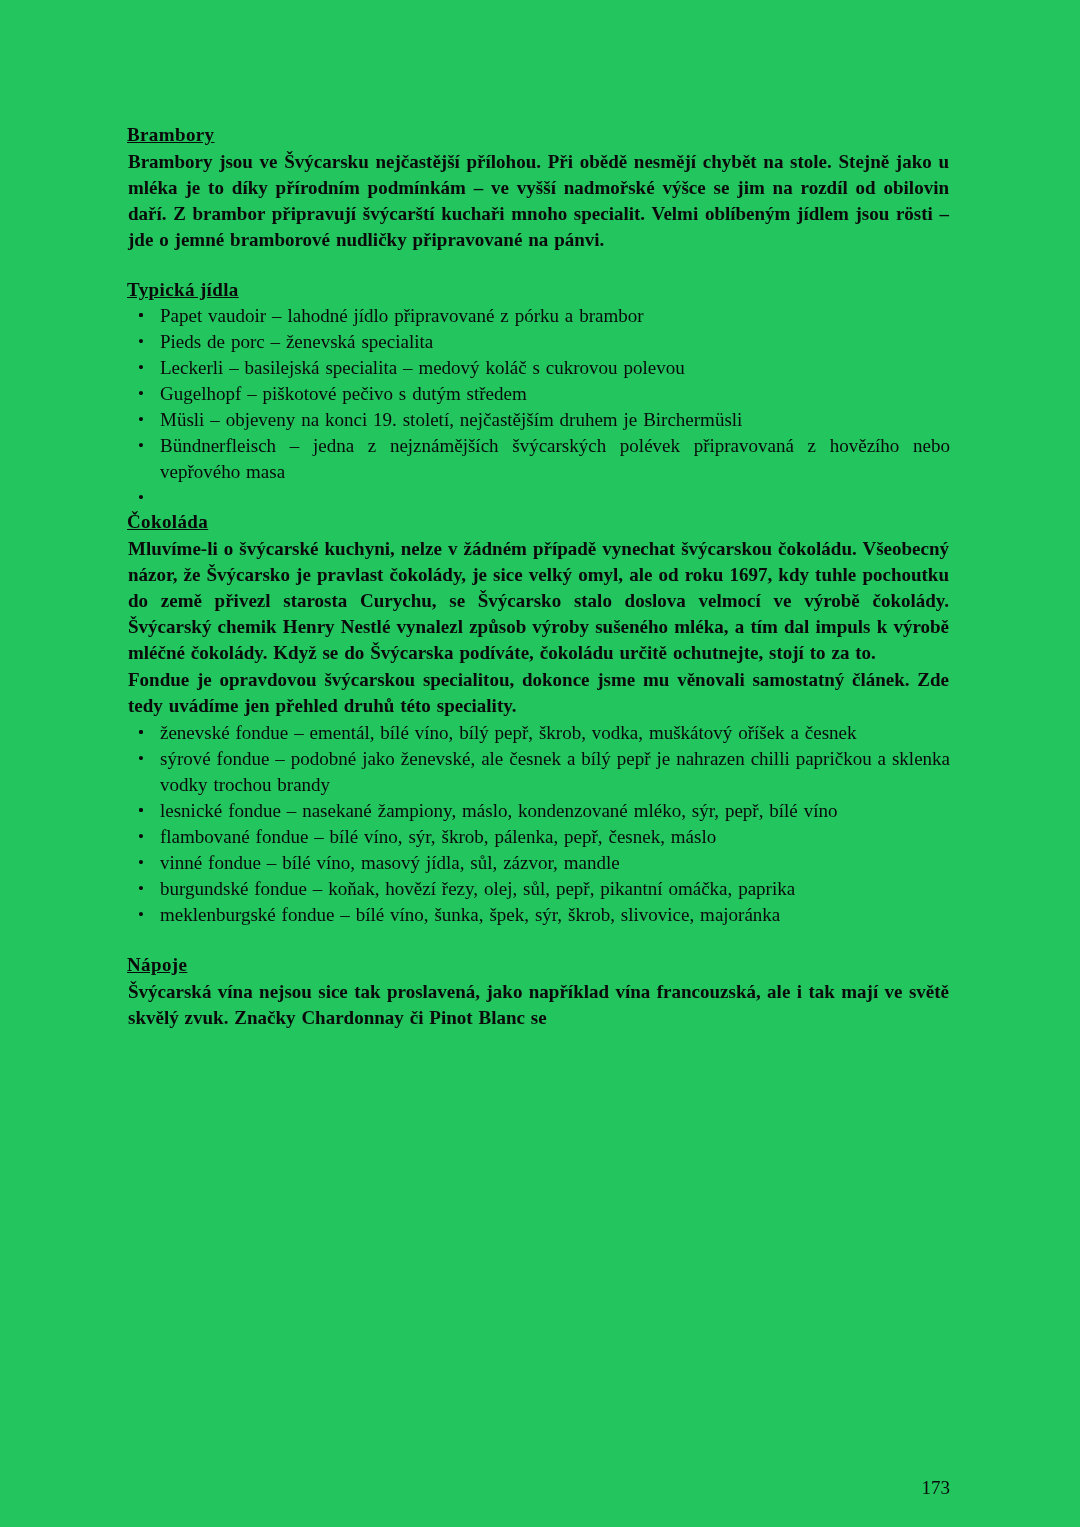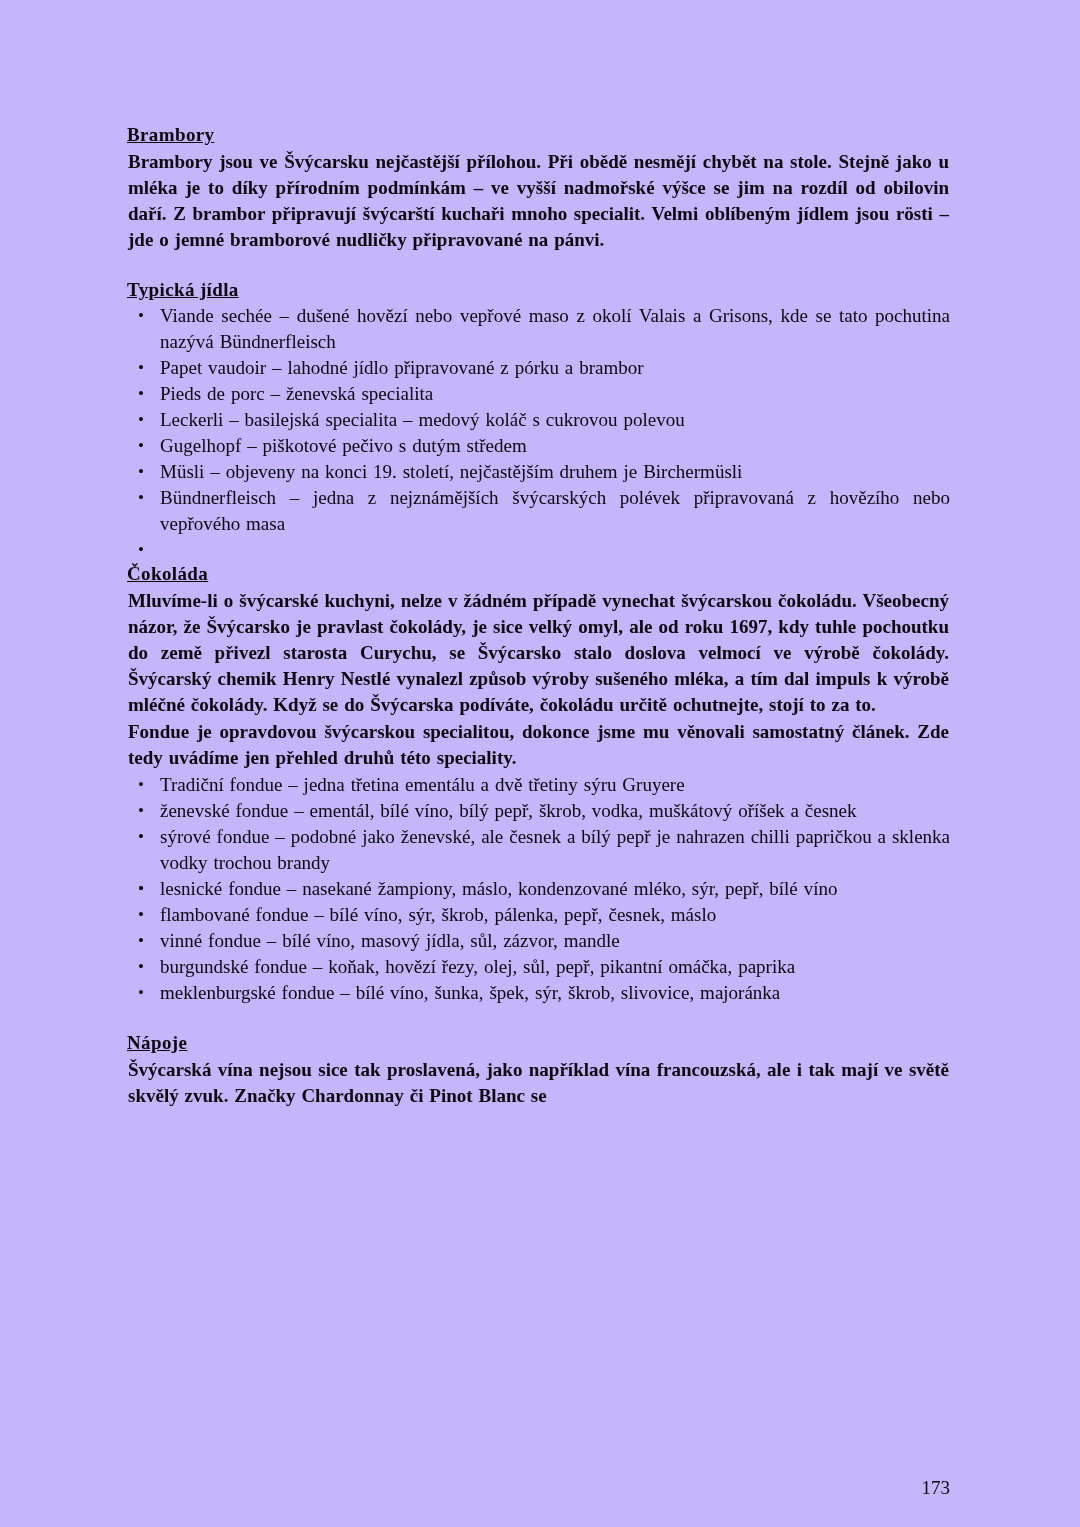--- a/index.html
+++ b/index.html
@@ -8,21 +8,21 @@
     height: 1527px;
     background: #ffffff;
     color: #0a0a0a;
     font-family: "Liberation Serif", "DejaVu Serif", serif;
     position: relative;
     overflow: hidden;
   }
   .page {
     position: absolute;
     inset: 0;
-    background: #c4b5fd;
+    background: #22c55e;
   }
   .content {
     position: absolute;
     top: 122px;
     left: 127px;
     width: 823px;
   }
   .section { margin: 0; }
   .heading {
     font-size: 19px;
@@ -75,40 +75,40 @@
   <div class="content">
 
     <div class="section">
       <h2 class="heading">Brambory</h2>
       <p class="para">Brambory jsou ve Švýcarsku nejčastější přílohou. Při obědě nesmějí chybět na stole. Stejně jako u mléka je to díky přírodním podmínkám – ve vyšší nadmořské výšce se jim na rozdíl od obilovin daří. Z brambor připravují švýcarští kuchaři mnoho specialit. Velmi oblíbeným jídlem jsou rösti – jde o jemné bramborové nudličky připravované na pánvi.</p>
     </div>
 
     <div class="section">
       <h2 class="heading">Typická jídla</h2>
       <ul class="bullets">
-        <li><span class="marker">•</span><span>Viande sechée – dušené hovězí nebo vepřové maso z okolí Valais a Grisons, kde se tato pochutina nazývá Bündnerfleisch</span></li>
+        <li><span class="marker">•</span></li>
         <li><span class="marker">•</span><span>Papet vaudoir – lahodné jídlo připravované z pórku a brambor</span></li>
         <li><span class="marker">•</span><span>Pieds de porc – ženevská specialita</span></li>
         <li><span class="marker">•</span><span>Leckerli – basilejská specialita – medový koláč s cukrovou polevou</span></li>
         <li><span class="marker">•</span><span>Gugelhopf – piškotové pečivo s dutým středem</span></li>
         <li><span class="marker">•</span><span>Müsli – objeveny na konci 19. století, nejčastějším druhem je Birchermüsli</span></li>
         <li><span class="marker">•</span><span>Bündnerfleisch – jedna z nejznámějších švýcarských polévek připravovaná z hovězího nebo vepřového masa</span></li>
         <li><span class="marker">•</span></li>
       </ul>
     </div>
 
     <div class="section">
       <h2 class="heading">Čokoláda</h2>
       <p class="para">Mluvíme-li o švýcarské kuchyni, nelze v žádném případě vynechat švýcarskou čokoládu. Všeobecný názor, že Švýcarsko je pravlast čokolády, je sice velký omyl, ale od roku 1697, kdy tuhle pochoutku do země přivezl starosta Curychu, se Švýcarsko stalo doslova velmocí ve výrobě čokolády. Švýcarský chemik Henry Nestlé vynalezl způsob výroby sušeného mléka, a tím dal impuls k výrobě mléčné čokolády. Když se do Švýcarska podíváte, čokoládu určitě ochutnejte, stojí to za to.</p>
     </div>
 
     <div class="section">
       <p class="para">Fondue je opravdovou švýcarskou specialitou, dokonce jsme mu věnovali samostatný článek. Zde tedy uvádíme jen přehled druhů této speciality.</p>
       <ul class="bullets">
-        <li><span class="marker">•</span><span>Tradiční fondue – jedna třetina ementálu a dvě třetiny sýru Gruyere</span></li>
+        <li><span class="marker">•</span></li>
         <li><span class="marker">•</span><span>ženevské fondue – ementál, bílé víno, bílý pepř, škrob, vodka, muškátový oříšek a česnek</span></li>
         <li><span class="marker">•</span><span>sýrové fondue – podobné jako ženevské, ale česnek a bílý pepř je nahrazen chilli papričkou a sklenka vodky trochou brandy</span></li>
         <li><span class="marker">•</span></li>
         <li><span class="marker">•</span><span>lesnické fondue – nasekané žampiony, máslo, kondenzované mléko, sýr, pepř, bílé víno</span></li>
         <li><span class="marker">•</span><span>flambované fondue – bílé víno, sýr, škrob, pálenka, pepř, česnek, máslo</span></li>
         <li><span class="marker">•</span><span>vinné fondue – bílé víno, masový jídla, sůl, zázvor, mandle</span></li>
         <li><span class="marker">•</span><span>burgundské fondue – koňak, hovězí řezy, olej, sůl, pepř, pikantní omáčka, paprika</span></li>
         <li><span class="marker">•</span><span>meklenburgské fondue – bílé víno, šunka, špek, sýr, škrob, slivovice, majoránka</span></li>
       </ul>
     </div>

